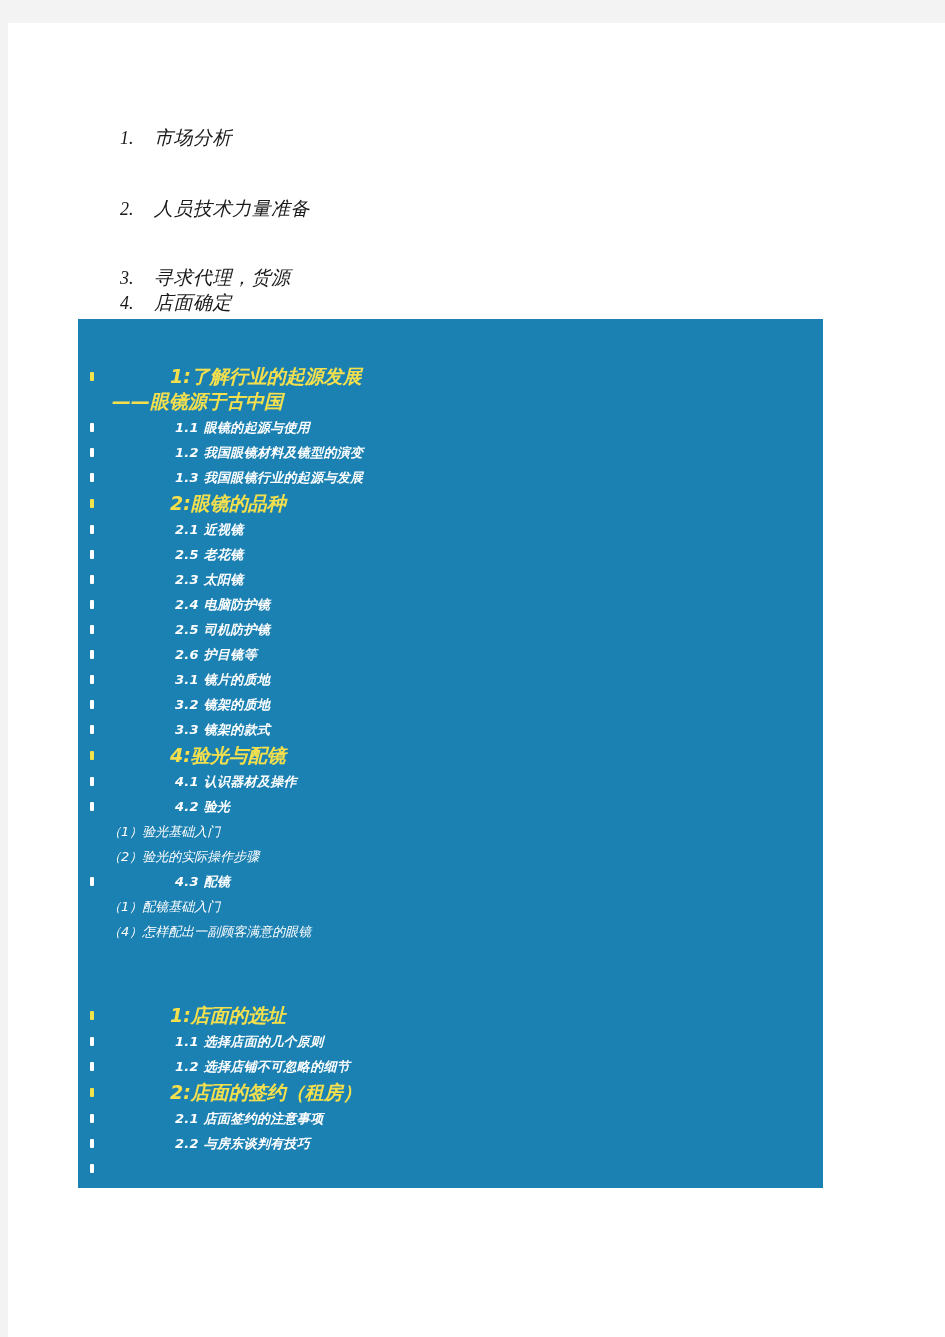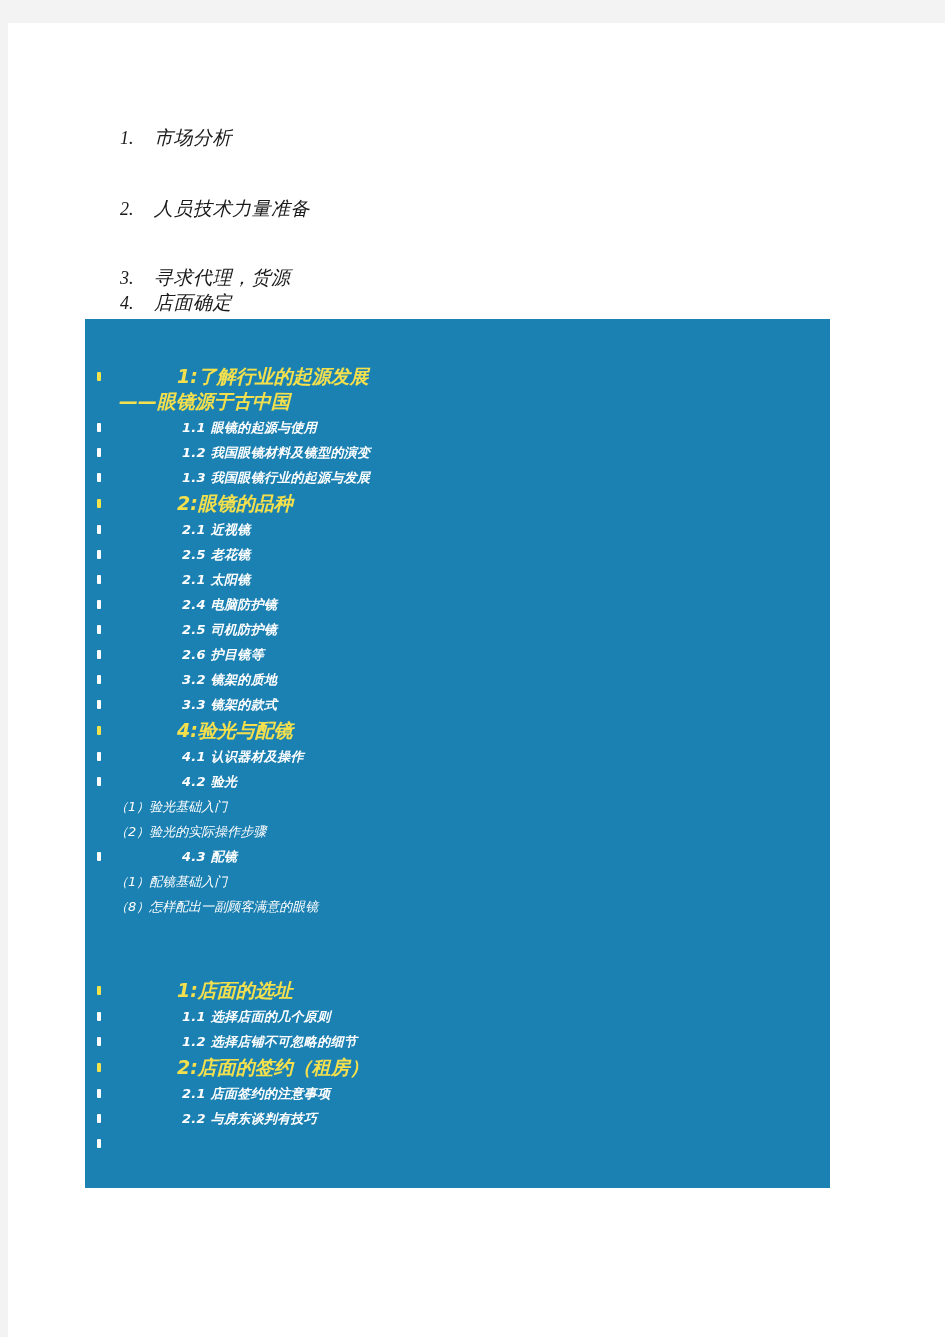--- a/index.html
+++ b/index.html
@@ -55,21 +55,21 @@
     font-size: 19px;
     letter-spacing: 0.5px;
   }
   .outline-item.gap-big { margin-bottom: 46px; }
   .outline-item.gap-mid { margin-bottom: 44px; }
   .outline-item.gap-sm  { }
 
   
   #blue-panel {
     position: absolute;
-    left: 77px;          
+    left: 70px;          
     top: 296px;          
     width: 745px;
     height: 869px;
     background: #1b80b2;
     overflow: hidden;
   }
 
   .panel-spacer-top { height: 44px; }
   .panel-spacer-mid { height: 58px; }
 
@@ -146,34 +146,35 @@
   <div id="blue-panel">
     <div class="panel-spacer-top"></div>
     <div id="section-one">
         <div class="brow h bul gold"><span class="indent"></span><span class="lbl">1:了解行业的起源发展</span><span class="cont">——眼镜源于古中国</span></div>
         <div class="brow s bul"><span class="indent"></span><span class="lbl">1.1 眼镜的起源与使用</span></div>
         <div class="brow s bul"><span class="indent"></span><span class="lbl">1.2 我国眼镜材料及镜型的演变</span></div>
         <div class="brow s bul"><span class="indent"></span><span class="lbl">1.3 我国眼镜行业的起源与发展</span></div>
         <div class="brow h bul gold"><span class="indent"></span><span class="lbl">2:眼镜的品种</span></div>
         <div class="brow s bul"><span class="indent"></span><span class="lbl">2.1 近视镜</span></div>
         <div class="brow s bul"><span class="indent"></span><span class="lbl">2.5 老花镜</span></div>
-        <div class="brow s bul"><span class="indent"></span><span class="lbl">2.1 太阳镜</span></div>
+        <div class="brow s bul"><span class="indent"></span><span class="lbl">2.3 太阳镜</span></div>
         <div class="brow s bul"><span class="indent"></span><span class="lbl">2.4 电脑防护镜</span></div>
         <div class="brow s bul"><span class="indent"></span><span class="lbl">2.5 司机防护镜</span></div>
         <div class="brow s bul"><span class="indent"></span><span class="lbl">2.6 护目镜等</span></div>
+        <div class="brow s bul"><span class="indent"></span><span class="lbl">3.1 镜片的质地</span></div>
         <div class="brow s bul"><span class="indent"></span><span class="lbl">3.2 镜架的质地</span></div>
         <div class="brow s bul"><span class="indent"></span><span class="lbl">3.3 镜架的款式</span></div>
         <div class="brow h bul gold"><span class="indent"></span><span class="lbl">4:验光与配镜</span></div>
         <div class="brow s bul"><span class="indent"></span><span class="lbl">4.1 认识器材及操作</span></div>
         <div class="brow s bul"><span class="indent"></span><span class="lbl">4.2 验光</span></div>
         <div class="brow p"><span class="indent"></span><span class="lbl">（1）验光基础入门</span></div>
         <div class="brow p"><span class="indent"></span><span class="lbl">（2）验光的实际操作步骤</span></div>
         <div class="brow s bul"><span class="indent"></span><span class="lbl">4.3 配镜</span></div>
         <div class="brow p"><span class="indent"></span><span class="lbl">（1）配镜基础入门</span></div>
-        <div class="brow p"><span class="indent"></span><span class="lbl">（8）怎样配出一副顾客满意的眼镜</span></div>
+        <div class="brow p"><span class="indent"></span><span class="lbl">（4）怎样配出一副顾客满意的眼镜</span></div>
       </div>
     <div class="panel-spacer-mid"></div>
     <div id="section-two">
         <div class="brow h bul gold"><span class="indent"></span><span class="lbl">1:店面的选址</span></div>
         <div class="brow s bul"><span class="indent"></span><span class="lbl">1.1 选择店面的几个原则</span></div>
         <div class="brow s bul"><span class="indent"></span><span class="lbl">1.2 选择店铺不可忽略的细节</span></div>
         <div class="brow h bul gold"><span class="indent"></span><span class="lbl">2:店面的签约（租房）</span></div>
         <div class="brow s bul"><span class="indent"></span><span class="lbl">2.1 店面签约的注意事项</span></div>
         <div class="brow s bul"><span class="indent"></span><span class="lbl">2.2 与房东谈判有技巧</span></div>
         <div class="brow s bul"><span class="indent"></span></div>

